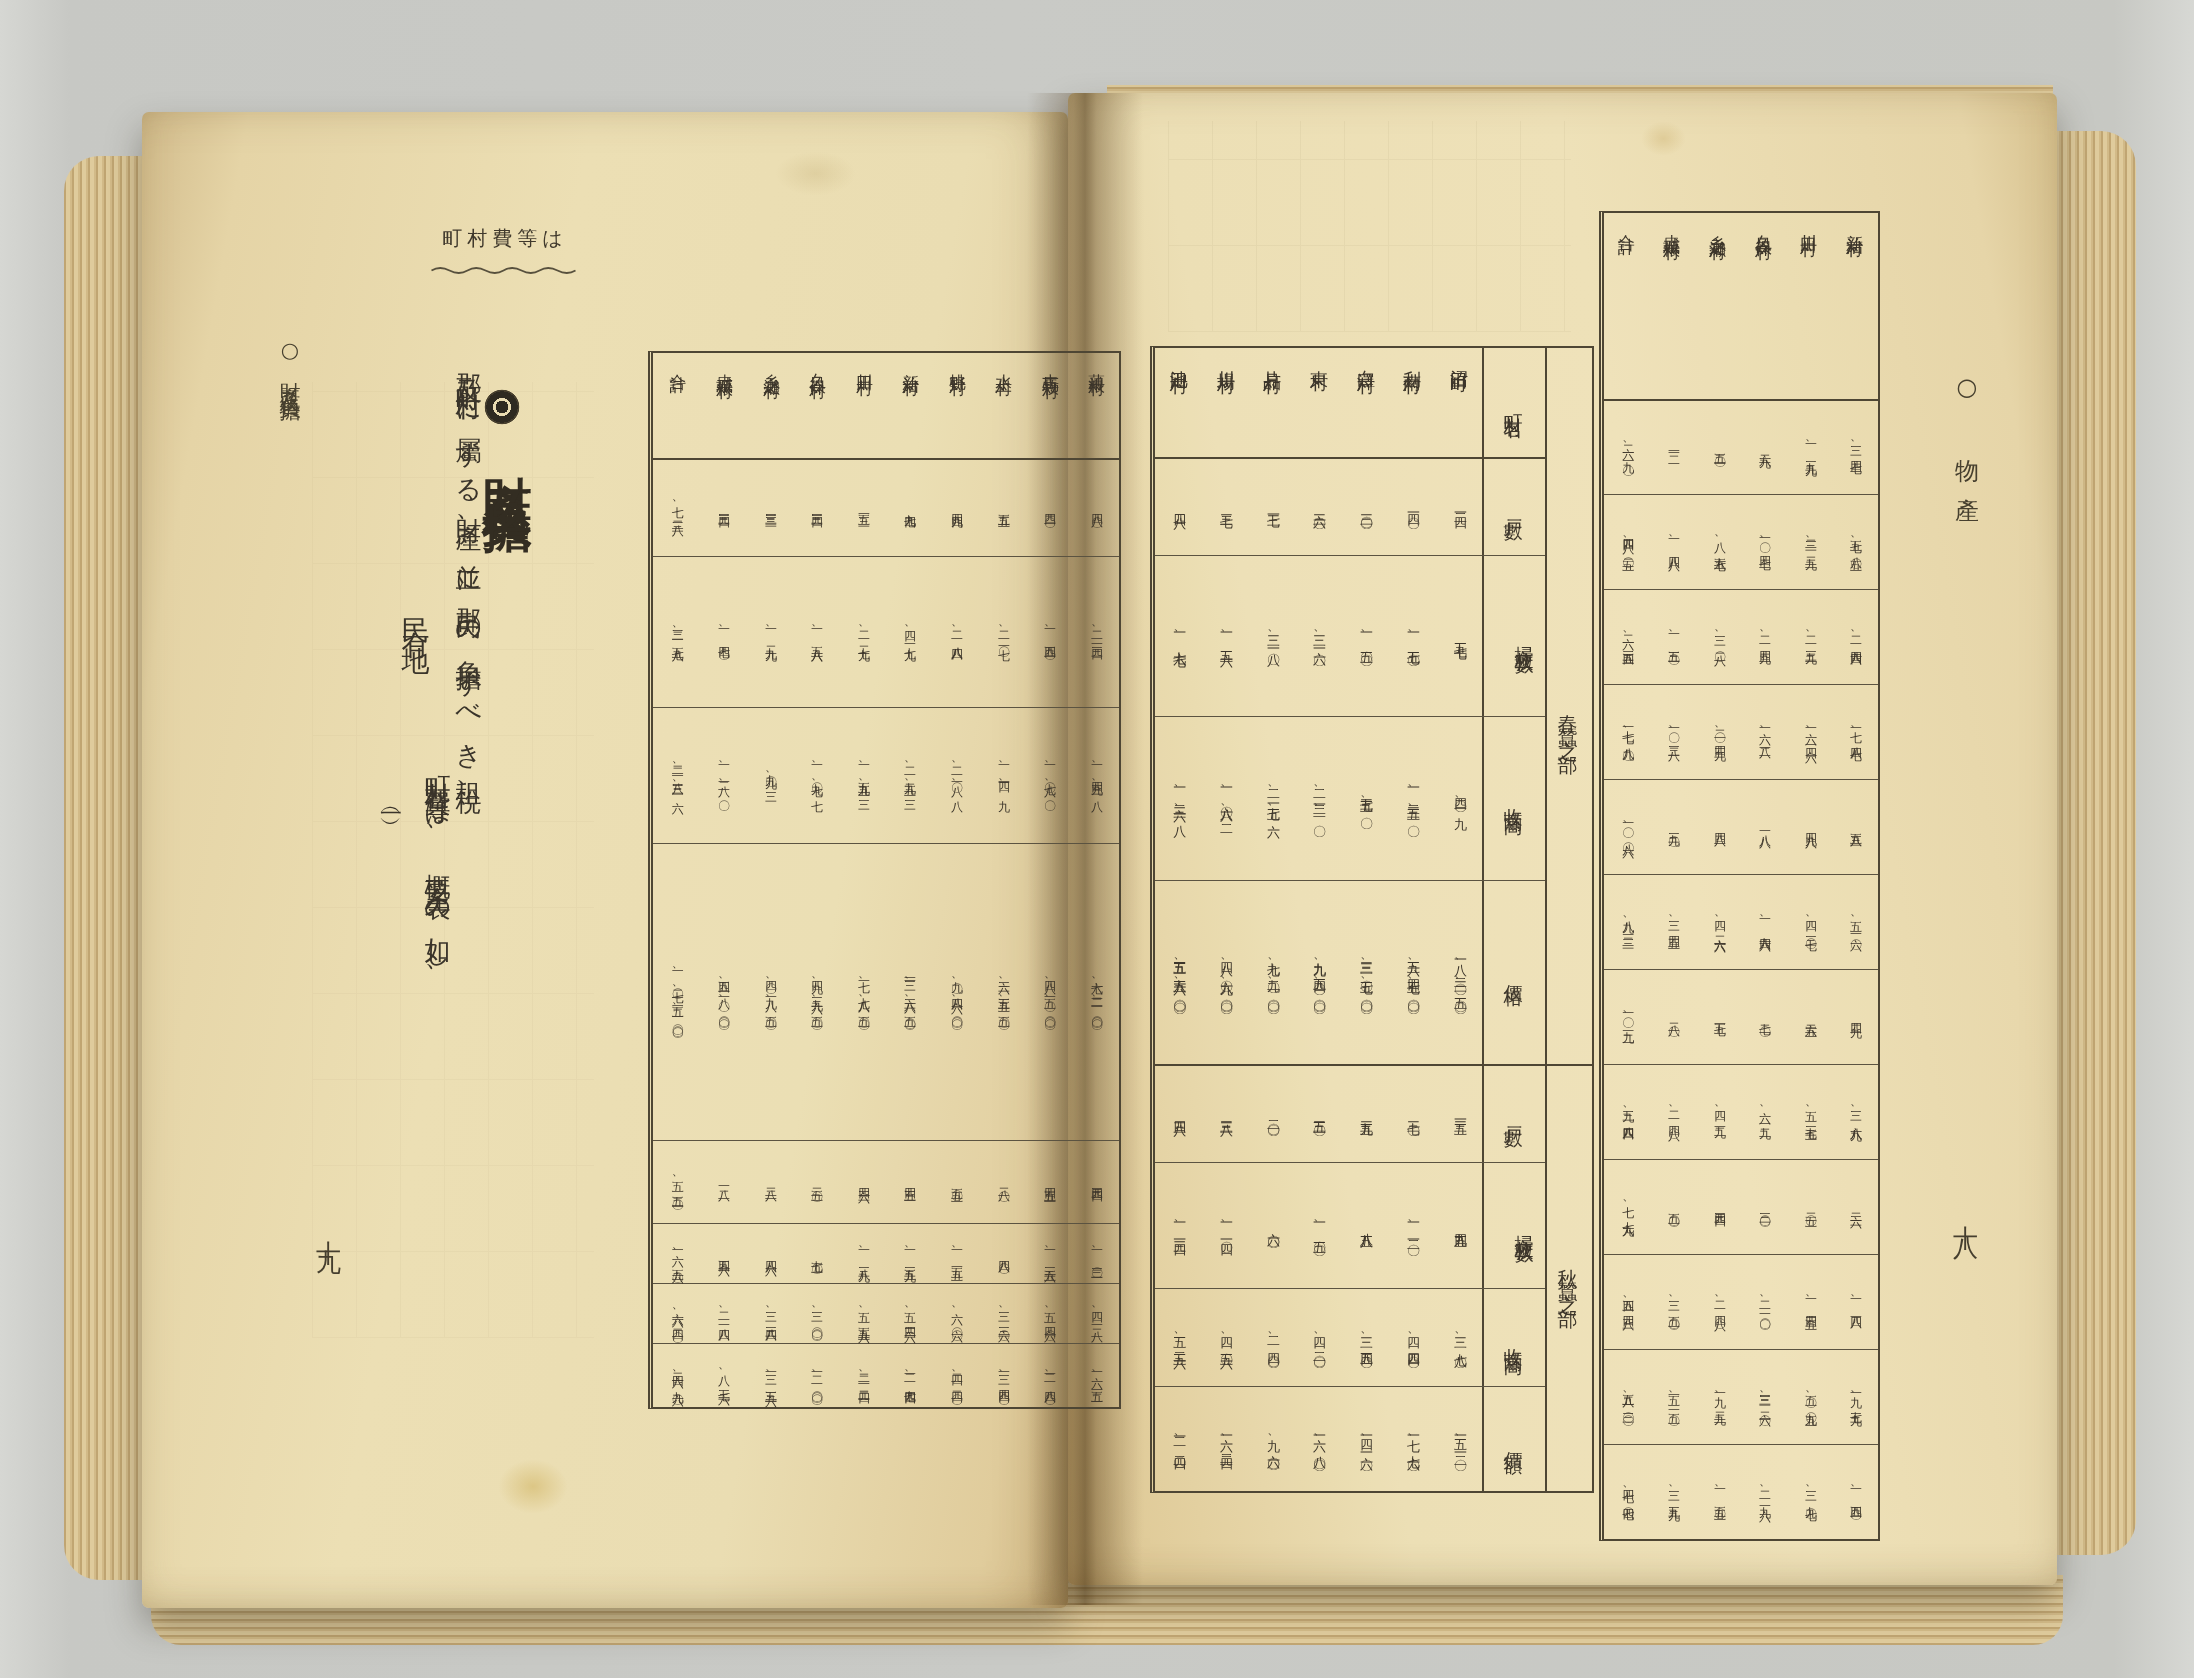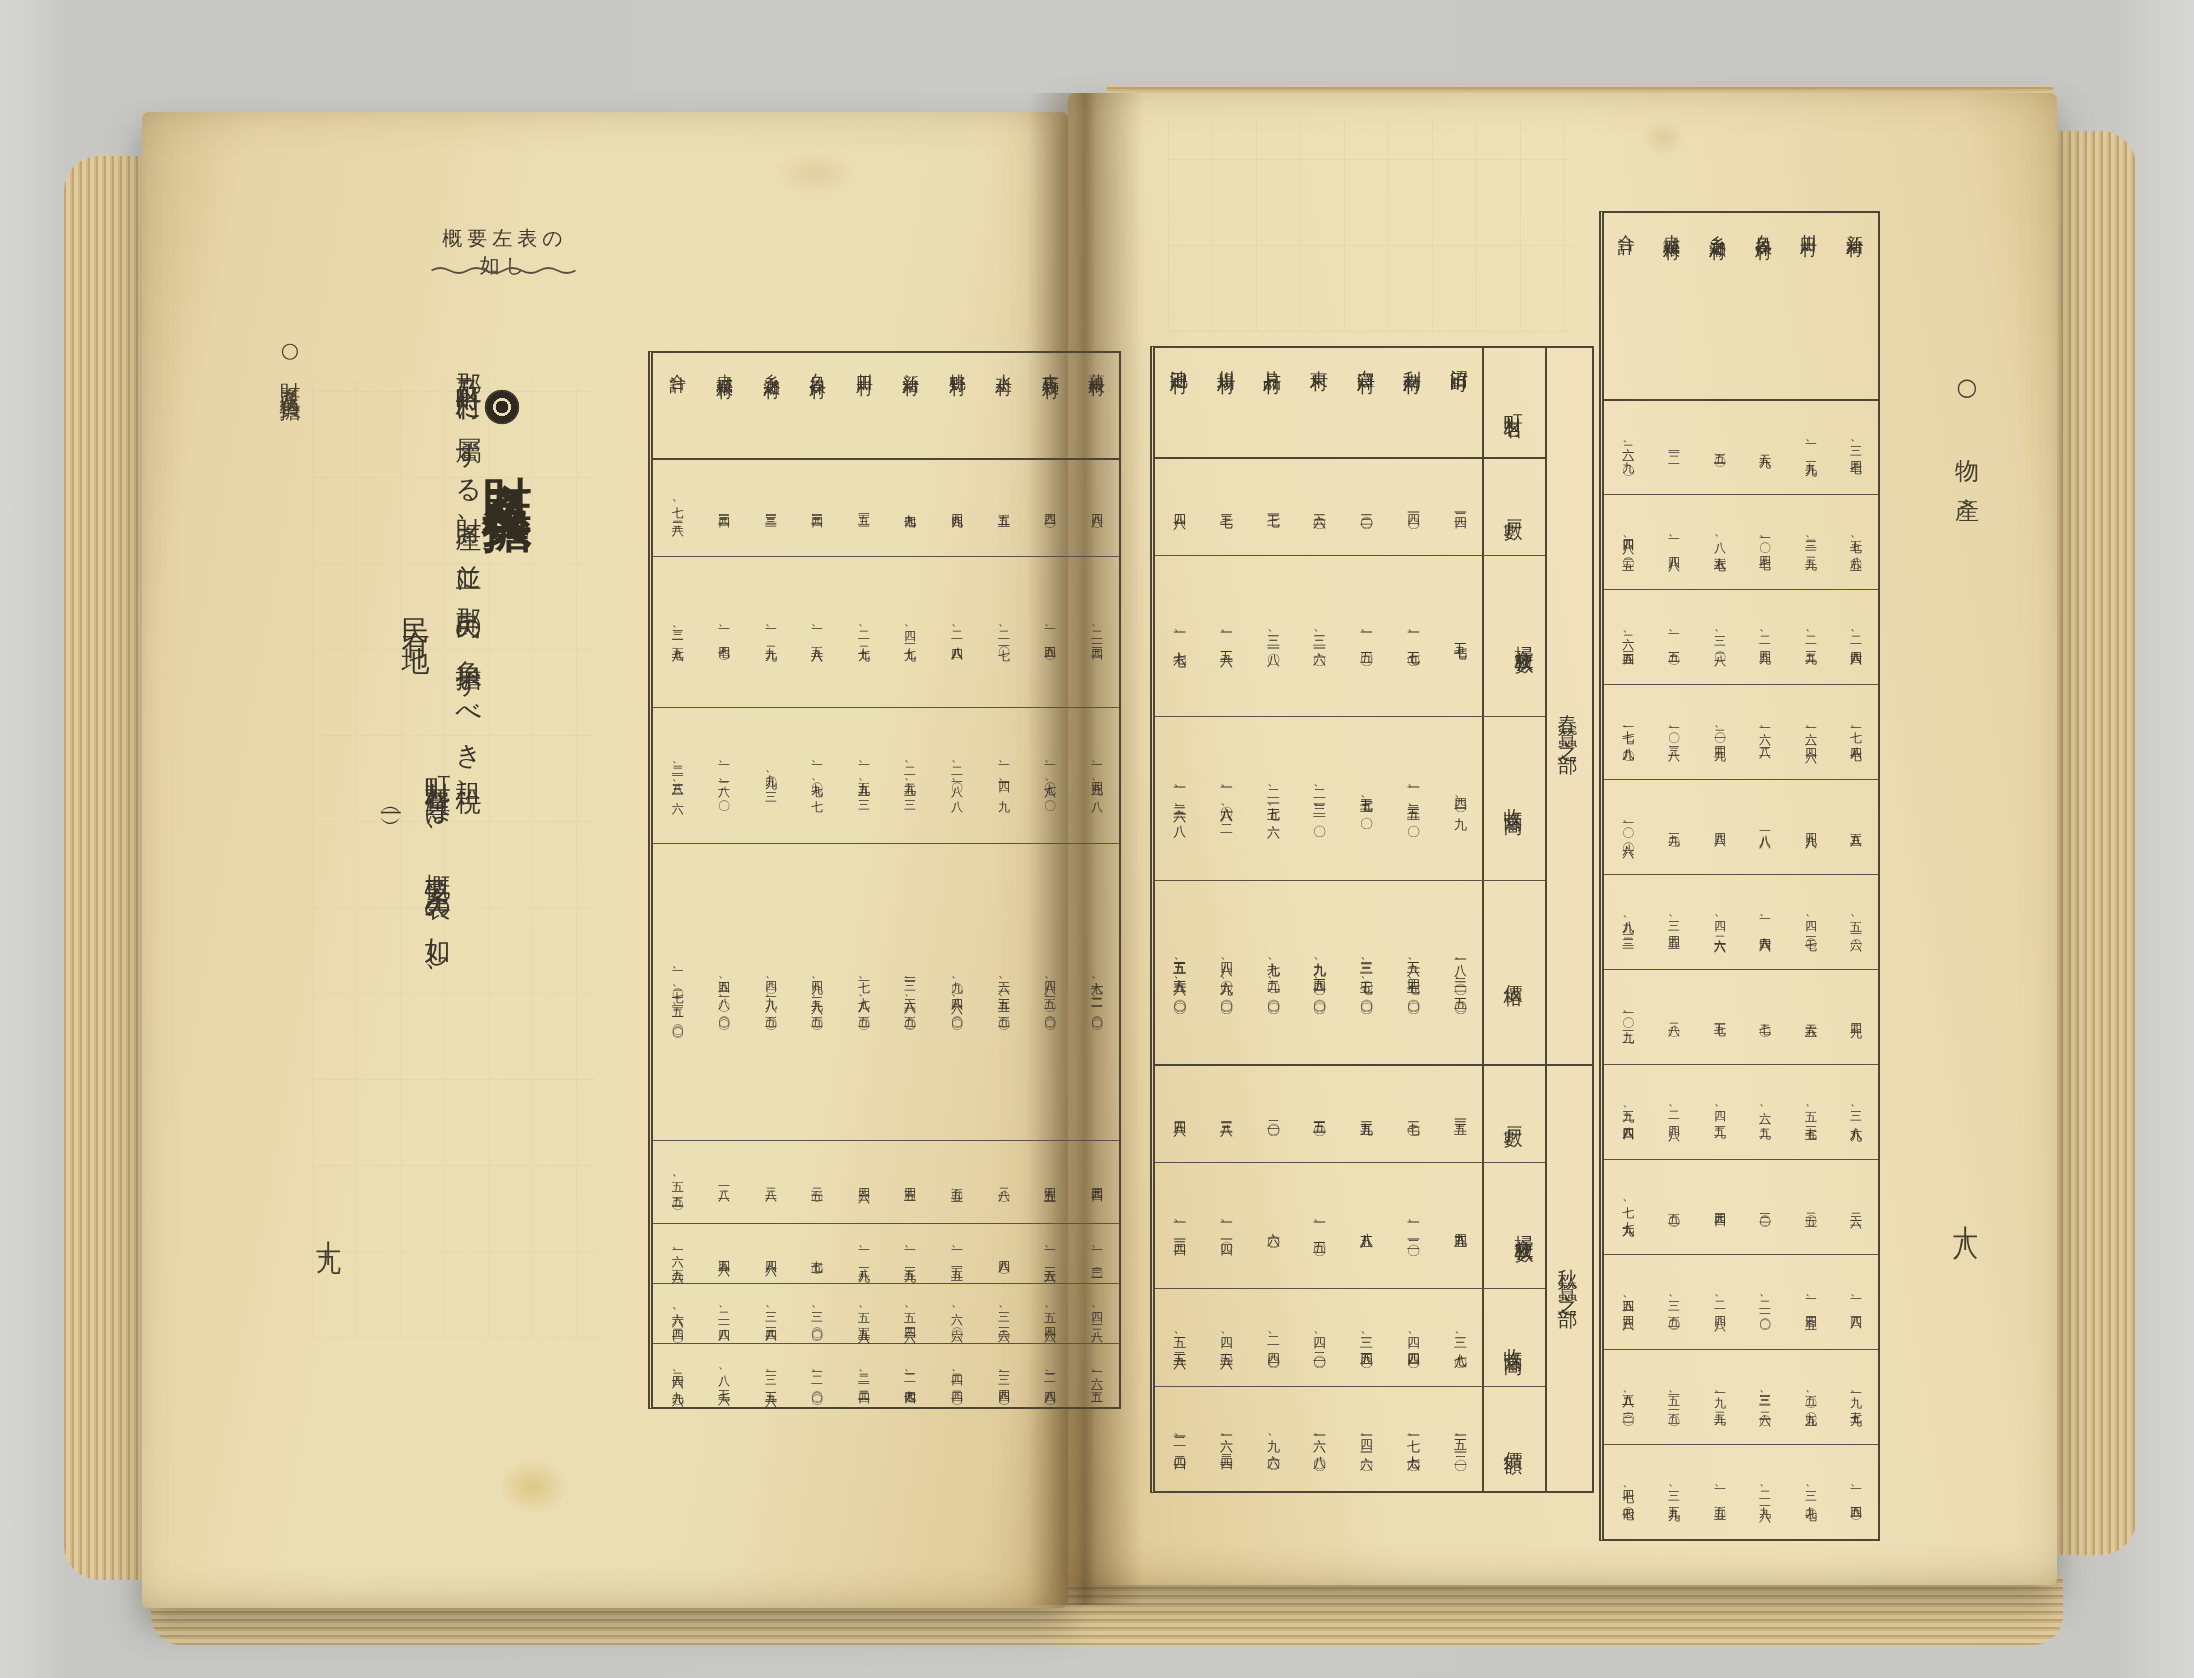--- a/index.html
+++ b/index.html
@@ -52,21 +52,21 @@
 <div class="page page-left" style="left:142px;top:112px;width:926px;height:1496px;"></div>
 <div class="page page-right" style="left:1068px;top:93px;width:989px;height:1492px;"></div>
 <div class="gutter abs" style="left:1027px;top:93px;width:116px;height:1512px;"></div>
 
 <div class="stain" style="left:498px;top:1459px;width:70px;height:55px;background:radial-gradient(ellipse,rgba(190,150,40,.33),rgba(190,150,40,0) 70%);"></div>
 <div class="stain" style="left:1641px;top:121px;width:45px;height:35px;background:radial-gradient(ellipse,rgba(170,130,40,.2),rgba(170,130,40,0) 70%);"></div>
 <div class="stain" style="left:775px;top:151px;width:81px;height:45px;background:radial-gradient(ellipse,rgba(150,120,50,.14),rgba(150,120,50,0) 70%);"></div>
 <div class="ghost" style="left:1168px;top:121px;width:403px;height:211px;"></div>
 <div class="ghost" style="left:312px;top:382px;width:282px;height:956px;opacity:.035;"></div>
 
-<div style="position:absolute;left:432px;top:225px;width:146px;font-size:20px;letter-spacing:5px;color:#40392c;text-align:center;">概要左表の如し</div>
+<div style="position:absolute;left:432px;top:225px;width:146px;font-size:20px;letter-spacing:5px;color:#40392c;text-align:center;">町村費等は</div>
 <svg class="wavy" style="left:429px;top:266px;" width="151" height="8" viewBox="0 0 300 16">
   <path d="M4,9 q17,-10 36,0 t36,0 t36,0 t36,0 t36,0 t36,0 t36,0 t36,0" fill="none" stroke="#57503d" stroke-width="3.5"></path>
 </svg>
 
 <div class="vt" style="left:276px;top:338px;height:232px;font-size:21px;letter-spacing:4.5px;color:#47402f;">○財產及負擔</div>
 
 <div class="medal" style="left:484px;top:389px;width:36px;height:36px;"></div>
 <div class="vt" style="left:475px;top:437px;height:322px;font-size:49px;font-weight:bold;letter-spacing:7px;color:#332d22;">財產及負擔</div>
 
 <div class="vt" style="left:452px;top:352px;height:856px;font-size:26px;letter-spacing:7px;color:#3a342a;">郡及町村に屬する財產、並に郡民の負擔すべき租稅、</div>

